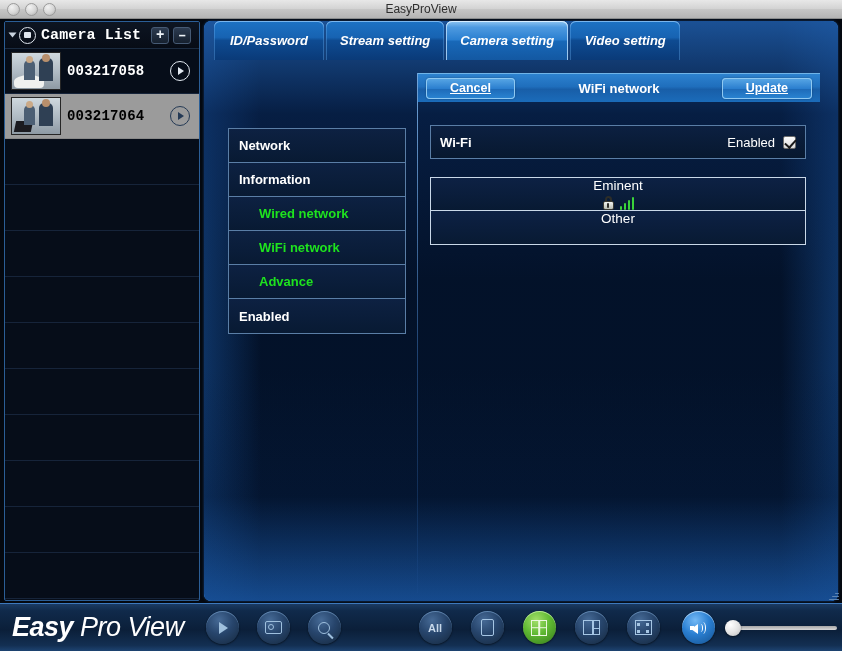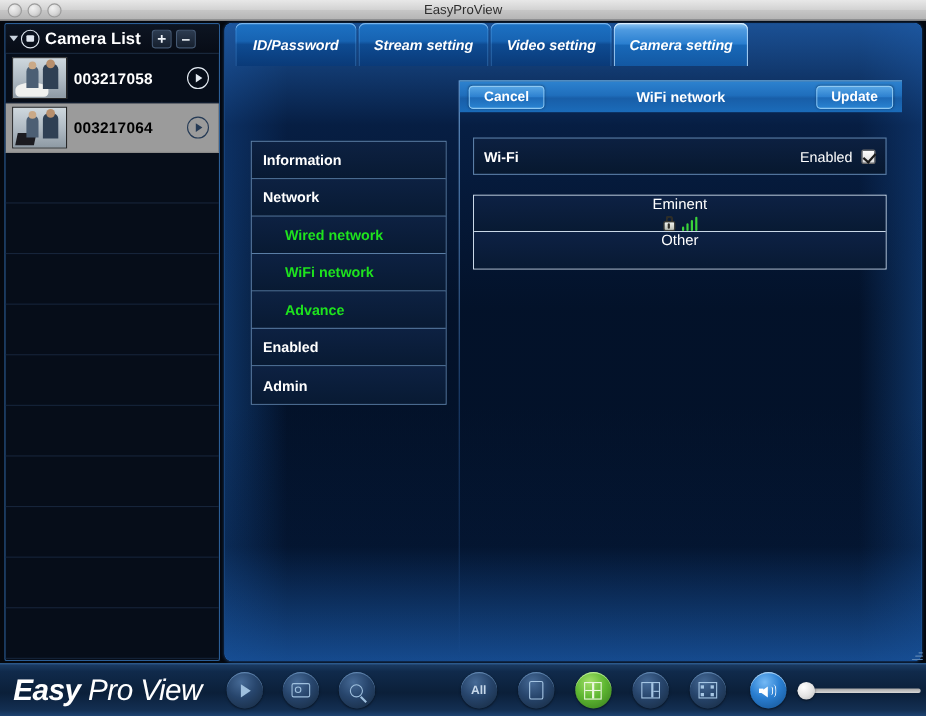--- a/index.html
+++ b/index.html
@@ -41,20 +41,21 @@
 
   
   #sidebar {
     position: absolute; left: 4px; top: 21px;
     width: 196px; height: 580px;
     background: #060d19;
     border: 1px solid #2b5e96;
     border-radius: 2px;
     box-sizing: border-box;
     overflow: hidden;
+    font-family: Liberation Mono, monospace;
   }
   #cam-header {
     height: 27px;
     background: linear-gradient(to bottom, #0d1522 0%, #070c16 100%);
     display: flex; align-items: center;
     padding: 0 5px;
     border-bottom: 1px solid #1b2b40;
     box-sizing: border-box;
   }
   .disclosure {
@@ -189,27 +190,28 @@
     border-top: 1px solid #6fb4e8;
     display: flex; align-items: center;
     box-sizing: border-box;
   }
   #sheet-head-title {
     position: absolute; left: 0; width: 402px; text-align: center;
     font-size: 13px; font-weight: bold; color: #ffffff;
   }
   .hbtn {
     position: relative; z-index: 2;
-    height: 21px; padding: 0 14px;
+    height: 21px; padding: 0 24px;
     display: flex; align-items: center;
     font-size: 12.5px; font-weight: bold; color: #ffffff;
     border-radius: 4px;
     background: linear-gradient(to bottom, #5aa8e6 0%, #2b7fcf 50%, #1d6ab8 51%, #2a85d3 100%);
     box-shadow: inset 0 0 0 1px #8fc9f2, 0 0 2px rgba(0,0,0,.35);
     box-sizing: border-box;
+    text-decoration: underline;
   }
   #cancel-btn { margin-left: 8px; }
   #update-btn { position: absolute; right: 8px; }
 
   
   #menu {
     position: absolute; left: 6px; top: 75px;
     width: 178px;
     border: 1px solid #5a7ea6;
     box-sizing: border-box;
@@ -453,41 +455,40 @@
     <div class="empty-row"></div>
   </div>
 
   <div id="main">
     <div id="main-bg"></div>
   </div>
 
   <div id="tabs">
     <div class="tab">ID/Password</div>
     <div class="tab">Stream setting</div>
+    <div class="tab active">Camera setting</div>
     <div class="tab">Video setting</div>
-    <div class="tab active">Camera setting</div>
   </div>
 
   <div id="sheet">
     <div id="sheet-divider"></div>
 
     <div id="sheet-head">
       <div id="sheet-head-title">WiFi network</div>
       <div class="hbtn" id="cancel-btn">Cancel</div>
       <div class="hbtn" id="update-btn">Update</div>
     </div>
 
     <div id="menu">
+      <div class="menu-item">Network</div>
       <div class="menu-item">Information</div>
-      <div class="menu-item">Network</div>
       <div class="menu-item sub">Wired network</div>
       <div class="menu-item sub">WiFi network</div>
       <div class="menu-item sub">Advance</div>
       <div class="menu-item">Enabled</div>
-      <div class="menu-item">Admin</div>
     </div>
 
     <div id="wifi-toggle-row">
       <div class="row-label">Wi-Fi</div>
       <div class="row-value">Enabled</div>
       <div class="checkbox">
           <div class="tick"></div>
         </div>
     </div>
 

